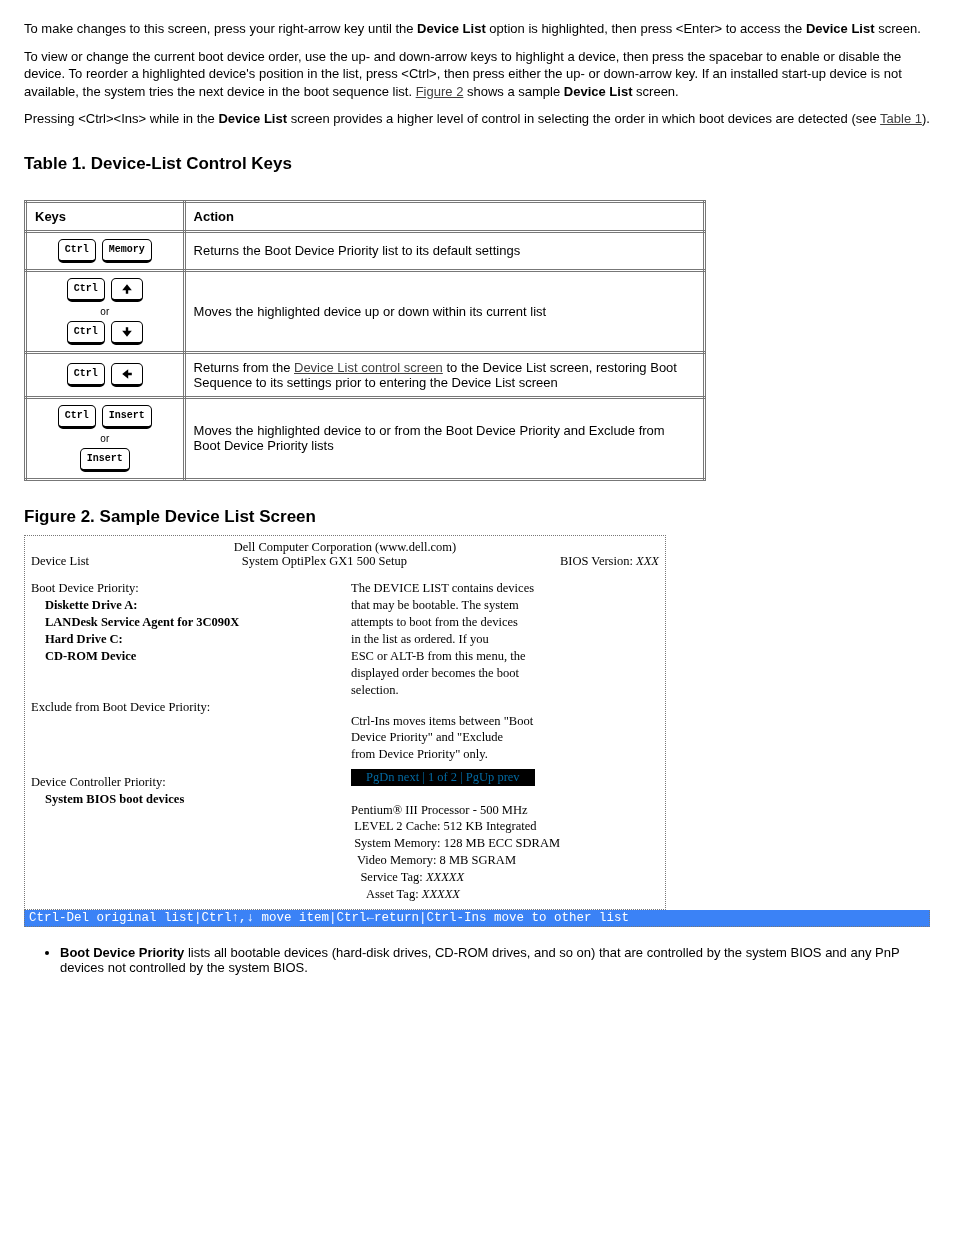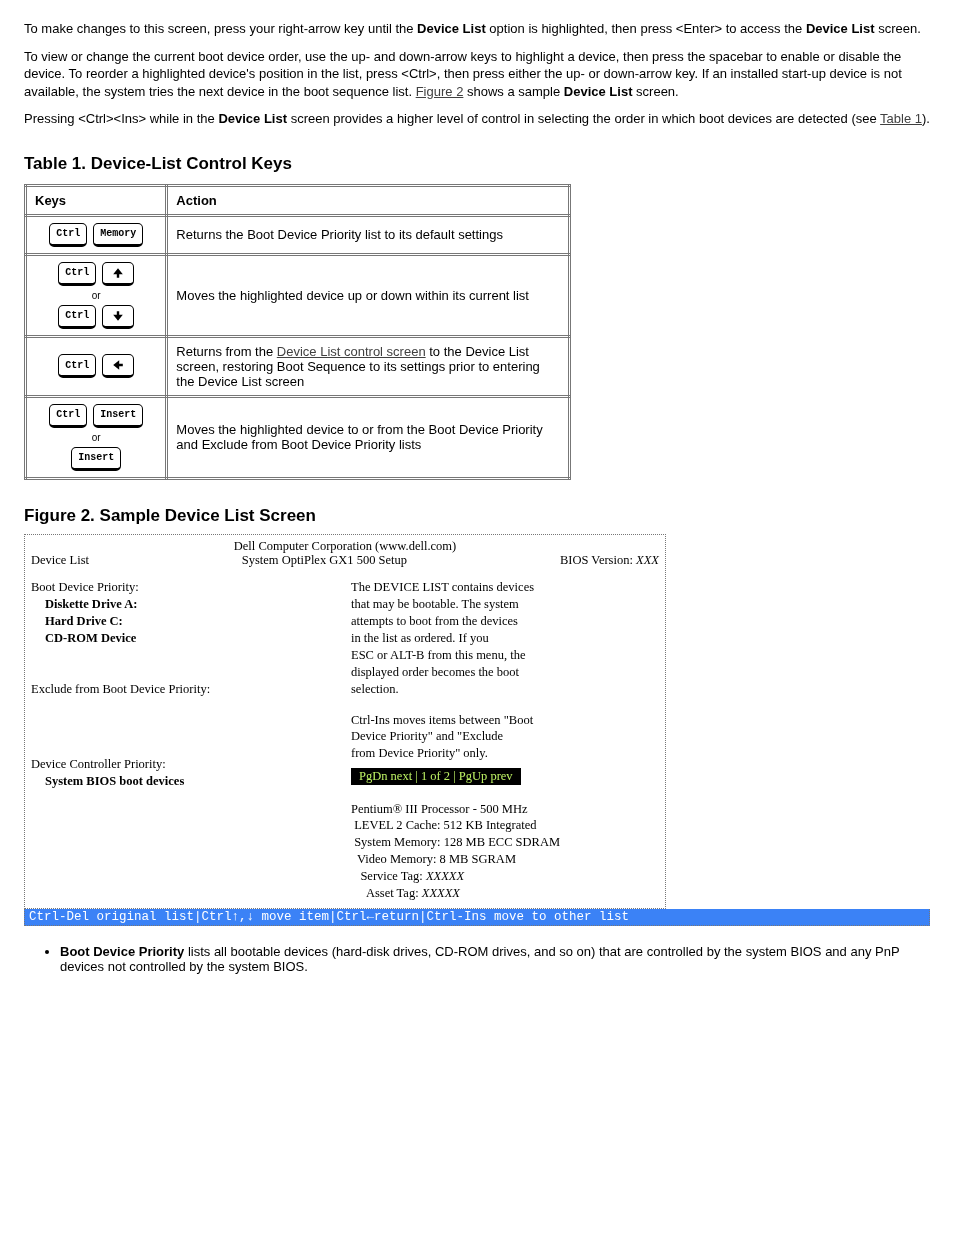--- a/index.html
+++ b/index.html
@@ -13,22 +13,22 @@
     box-sizing: border-box;
   }
   p { margin: 0 0 10px 0; line-height: 1.35; }
   a, .link { color: #404040; }
   h3.sect { font-size: 17px; font-weight: bold; margin: 26px 0 8px 0; }
 
   
   table.keytbl {
     border: 3px double #777;
     border-collapse: collapse;
-    width: 547px;
-    margin-top: 10px;
+    width: 682px;
+    margin-top: 26px;
   }
   table.keytbl th, table.keytbl td {
     border: 3px double #777;
     padding: 6px 8px;
     vertical-align: middle;
   }
   table.keytbl th { font-weight: bold; text-align: left; font-size: 13px; }
   td.kcell { width: 130px; text-align:center; }
   td.acell { width: 470px; font-size: 13px; }
 
@@ -60,21 +60,21 @@
   .bios-inner { padding: 4px 6px 0 6px; font-family: Liberation Serif, serif; }
   .bios-top-center { text-align:center; }
   .bios-headline { display:flex; justify-content:space-between; }
   .bios-cols { display:flex; margin-top:12px; }
   .bios-left { flex:0 0 320px; }
   .bios-right { flex:1; }
   .bios-right p, .bios-left p { margin:0; white-space:pre; }
   .indent { padding-left:14px; }
   .bold { font-weight:bold; }
   .ital { font-style:italic; }
-  .pager { background:#000; color:#bef264; padding:1px 8px; display:inline-block; margin-top:6px; }
+  .pager { background:#000; color:#0369a1; padding:1px 15px; display:inline-block; margin-top:6px; }
   .bios-foot {
     background:#3b82f6; color:#fff;
     font-family:"Courier New",monospace; font-size:12.5px;
     padding:1px 4px;
     border:1px dotted #777; border-top:none;
     white-space:pre;
   }
   ul.notes { margin:18px 0 0 36px; padding:0; }
   ul.notes li { list-style:disc; font-size:13px; margin-bottom:8px; }
 </style>
@@ -173,20 +173,21 @@
     <div class="bios-headline">
       <span>Device List</span>
       <span>System OptiPlex GX1 500 Setup</span>
       <span><span>BIOS Version: </span><span class="ital">XXX</span></span>
     </div>
 
     <div class="bios-cols">
       <div class="bios-left">
         <p>Boot Device Priority:</p>
         <p class="indent bold">Diskette Drive A:</p>
+        <p class="indent bold">LANDesk Service Agent for 3C090X</p>
         <p class="indent bold">Hard Drive C:</p>
         <p class="indent bold">CD-ROM Device</p>
         <p style="height:34px"></p>
         <p>Exclude from Boot Device Priority:</p>
         <p style="height:58px"></p>
         <p>Device Controller Priority:</p>
         <p class="indent bold">System BIOS boot devices</p>
       </div>
       <div class="bios-right">
         <p>The DEVICE LIST contains devices

